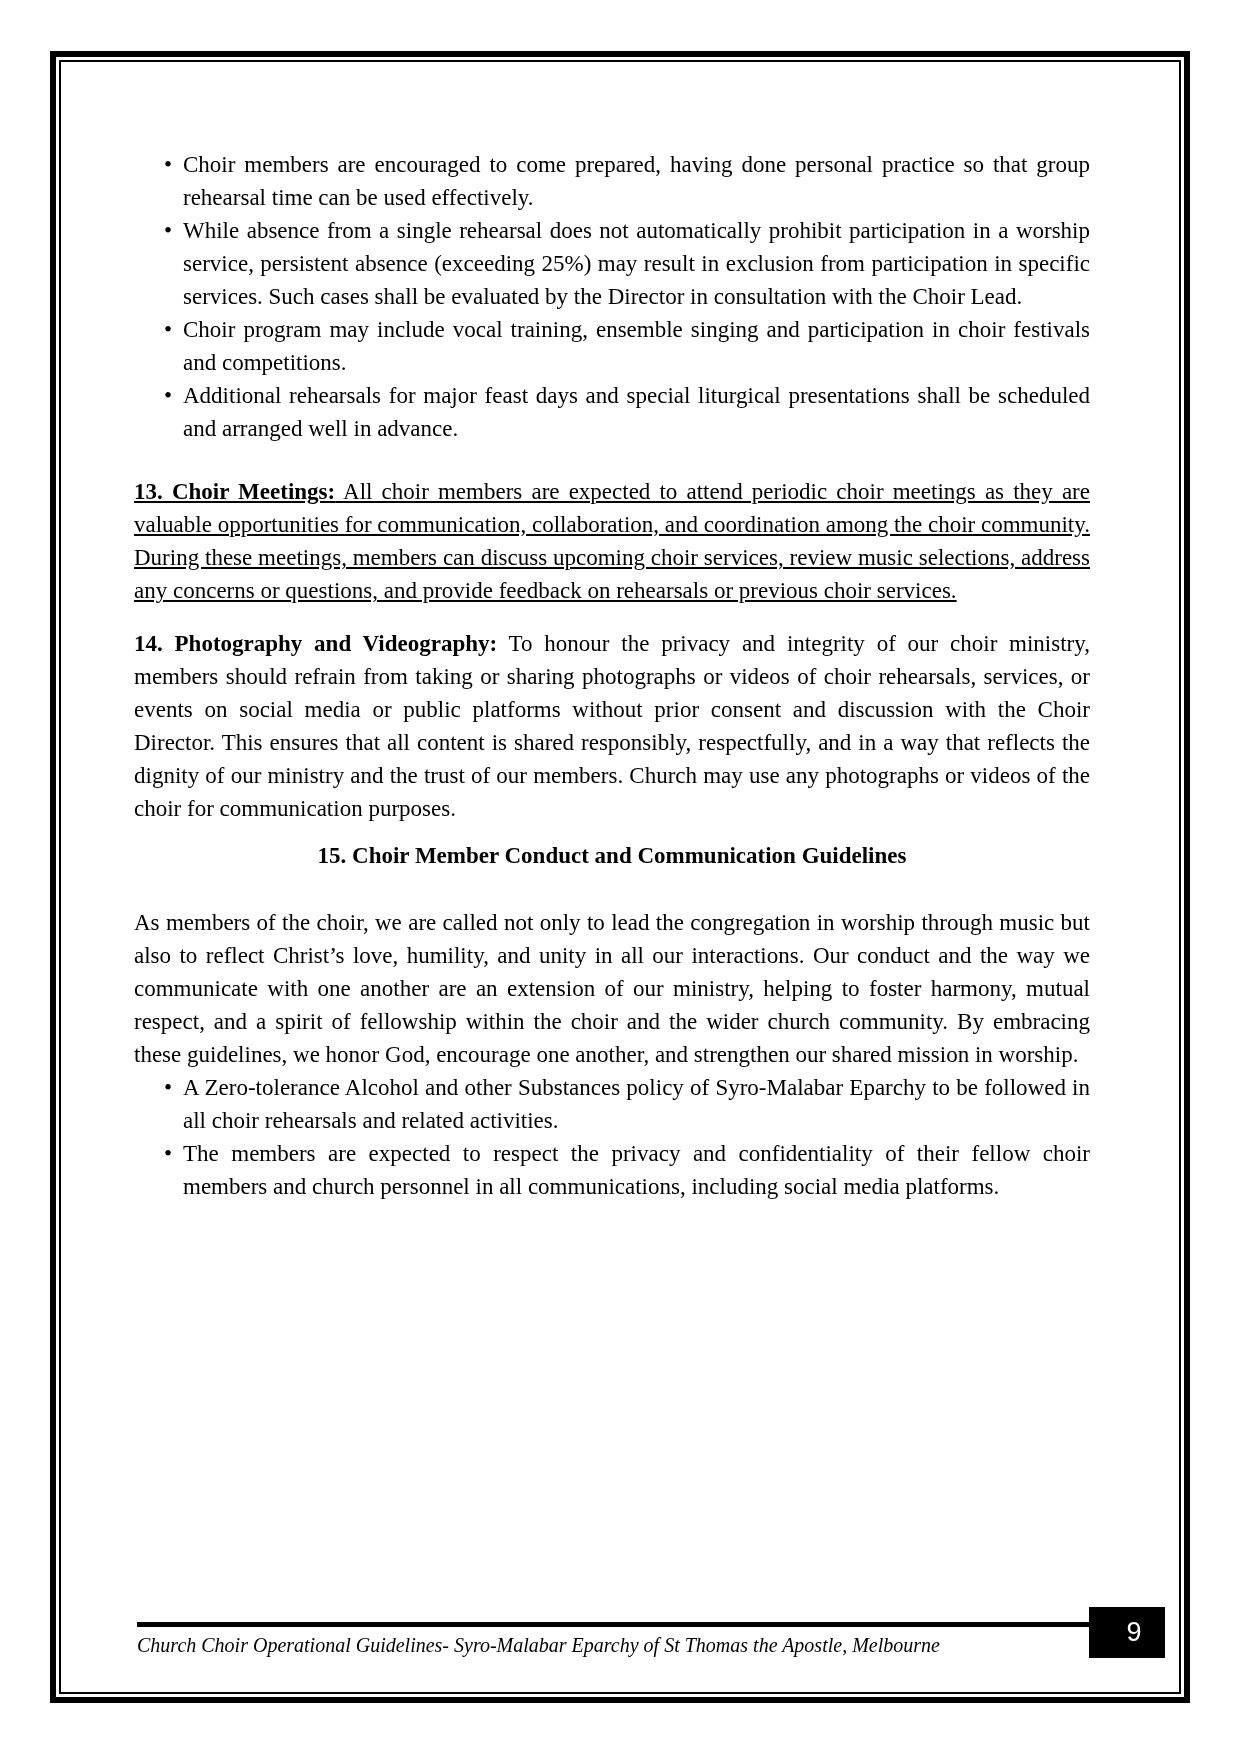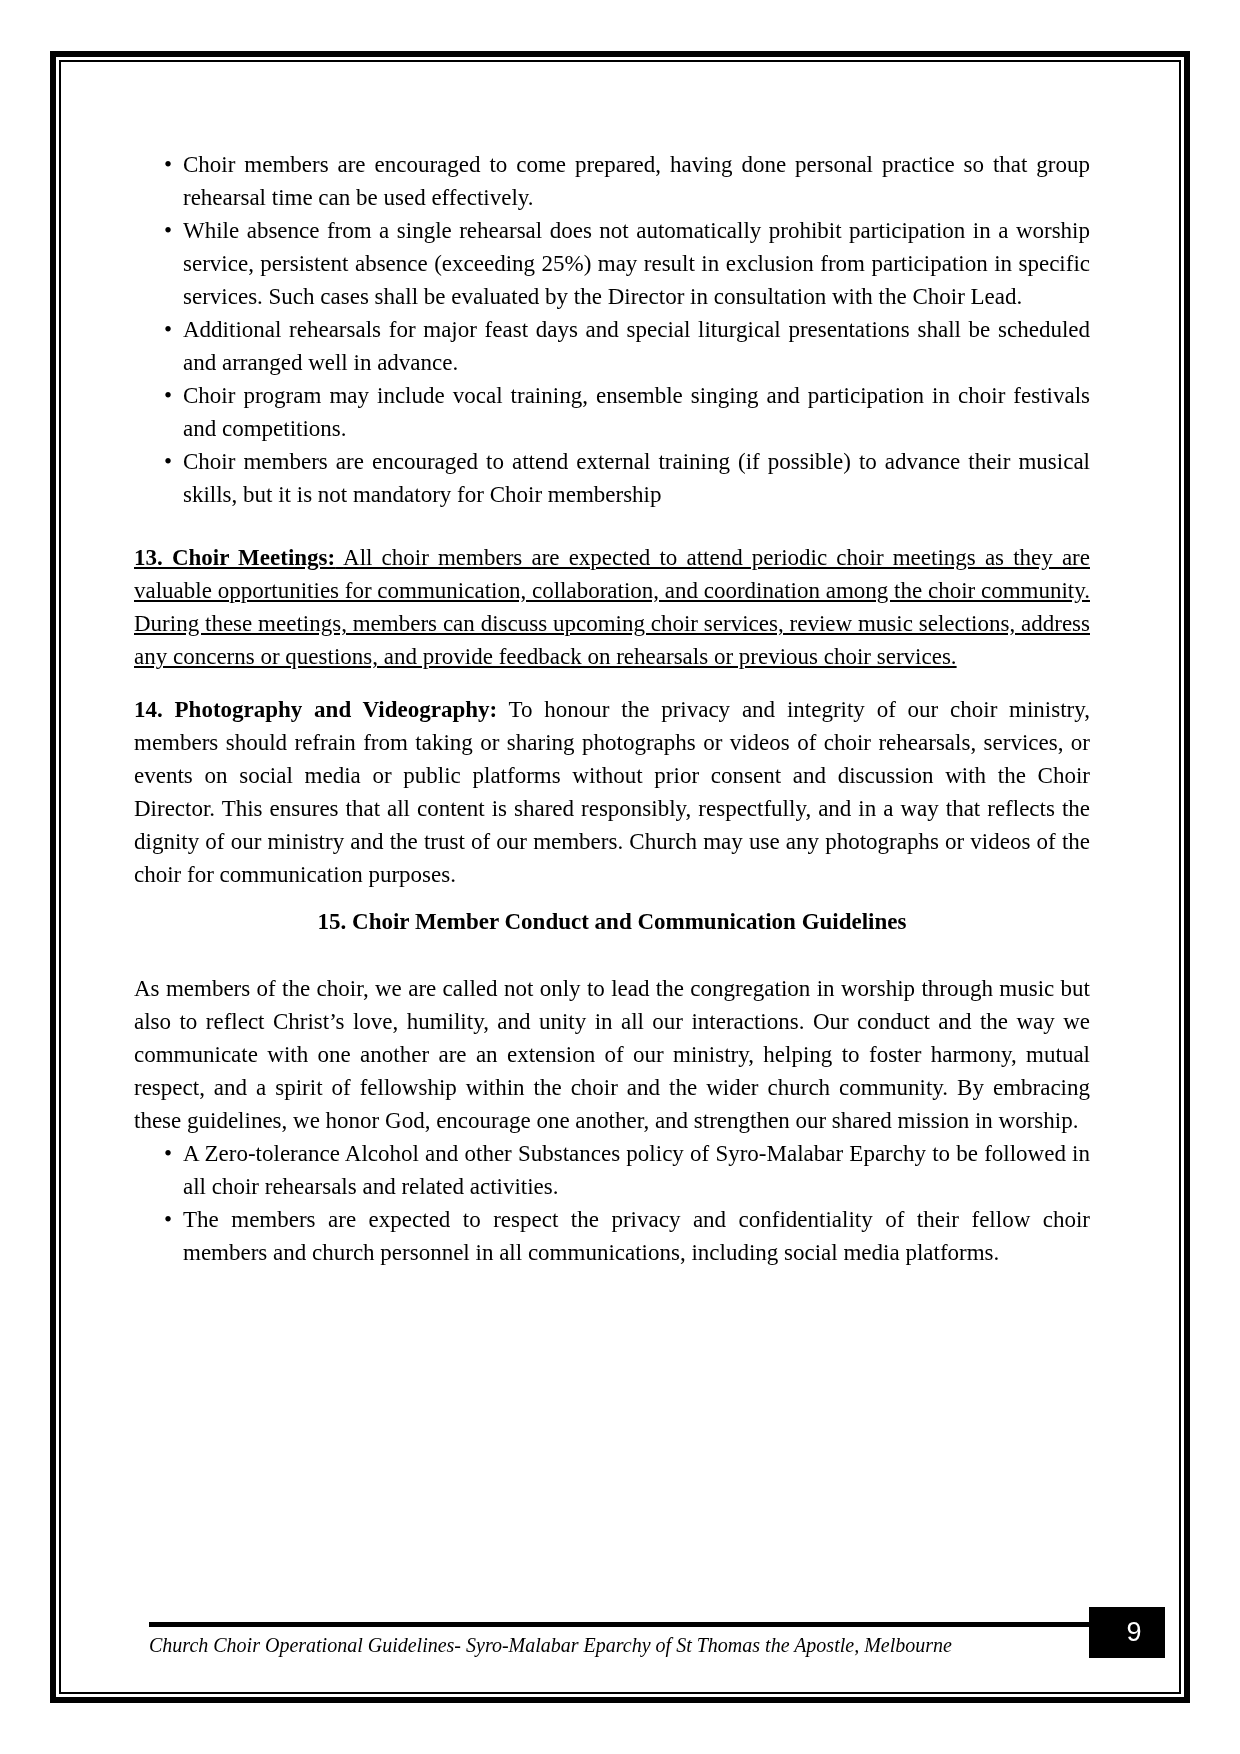--- a/index.html
+++ b/index.html
@@ -65,21 +65,21 @@
   h2.section-heading {
     margin: 0;
     font-size: 23px;
     line-height: 33px;
     font-weight: bold;
     text-align: center;
   }
   .lead-bold { font-weight: bold; }
   .doc-footer {
     position: absolute;
-    left: 88px;
+    left: 76px;
     right: 14px;
     bottom: 34px;
     display: flex;
     align-items: flex-end;
   }
   .footer-title-wrap {
     flex: 1;
     border-top: 5px solid #000000;
     padding-top: 5px;
     font-style: italic;
@@ -106,23 +106,22 @@
 <body>
 
 <div class="page-frame">
   <div class="page-inner">
 
     <div class="doc-content">
 
       <ul class="bullets">
         <li>Choir members are encouraged to come prepared, having done personal practice so that group rehearsal time can be used effectively.</li>
         <li>While absence from a single rehearsal does not automatically prohibit participation in a worship service, persistent absence (exceeding 25%) may result in exclusion from participation in specific services. Such cases shall be evaluated by the Director in consultation with the Choir Lead.</li>
+        <li>Choir program may include vocal training, ensemble singing and participation in choir festivals and competitions.</li>
         <li>Additional rehearsals for major feast days and special liturgical presentations shall be scheduled and arranged well in advance.</li>
-        <li>Choir program may include vocal training, ensemble singing and participation in choir festivals and competitions.</li>
-        <li>Choir members are encouraged to attend external training (if possible) to advance their musical skills, but it is not mandatory for Choir membership</li>
       </ul>
 
       <p class="body-para mt-list-to-13"><span class="lead-bold">13. Choir Meetings:</span> <span>All choir members are expected to attend periodic choir meetings as they are valuable opportunities for communication, collaboration, and coordination among the choir community. During these meetings, members can discuss upcoming choir services, review music selections, address any concerns or questions, and provide feedback on rehearsals or previous choir services.</span></p>
 
       <p class="body-para mt-13-to-14"><span class="lead-bold">14. Photography and Videography:</span> <span>To honour the privacy and integrity of our choir ministry, members should refrain from taking or sharing photographs or videos of choir rehearsals, services, or events on social media or public platforms without prior consent and discussion with the Choir Director. This ensures that all content is shared responsibly, respectfully, and in a way that reflects the dignity of our ministry and the trust of our members.  Church may use any photographs or videos of the choir for communication purposes.</span></p>
 
       <h2 class="section-heading mt-14-to-15">15. Choir Member Conduct and Communication Guidelines</h2>
 
       <p class="body-para mt-15-to-intro">As members of the choir, we are called not only to lead the congregation in worship through music but also to reflect Christ’s love, humility, and unity in all our interactions. Our conduct and the way we communicate with one another are an extension of our ministry, helping to foster harmony, mutual respect, and a spirit of fellowship within the choir and the wider church community. By embracing these guidelines, we honor God, encourage one another, and strengthen our shared mission in worship.</p>
 

